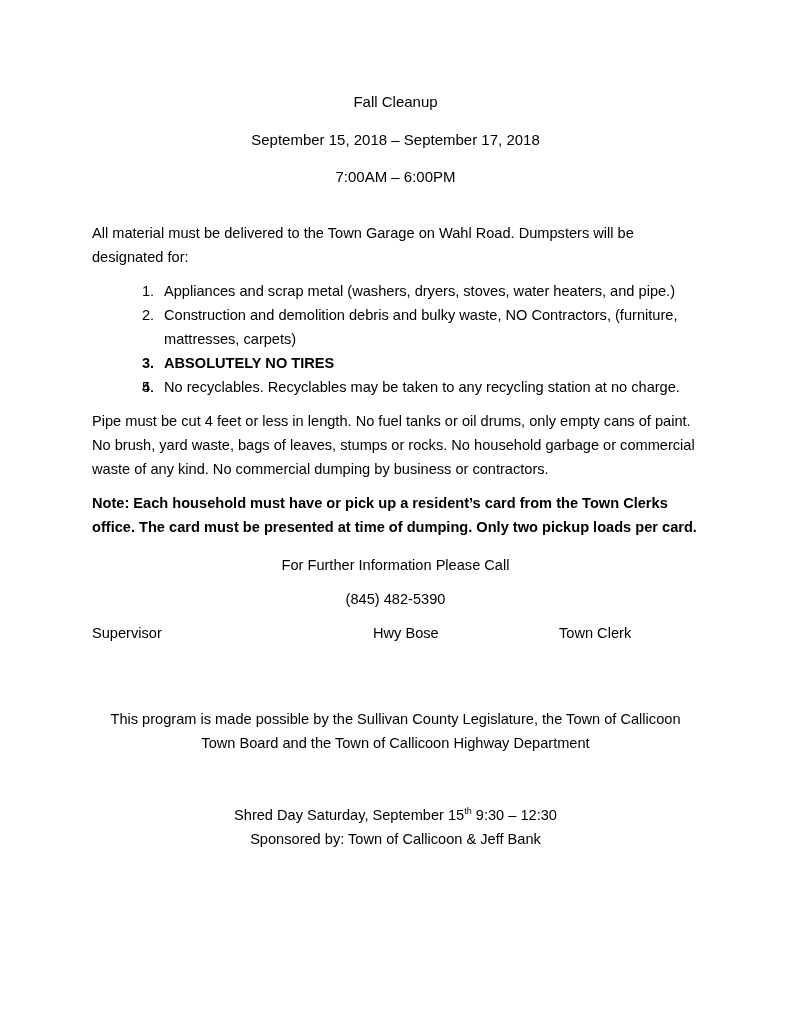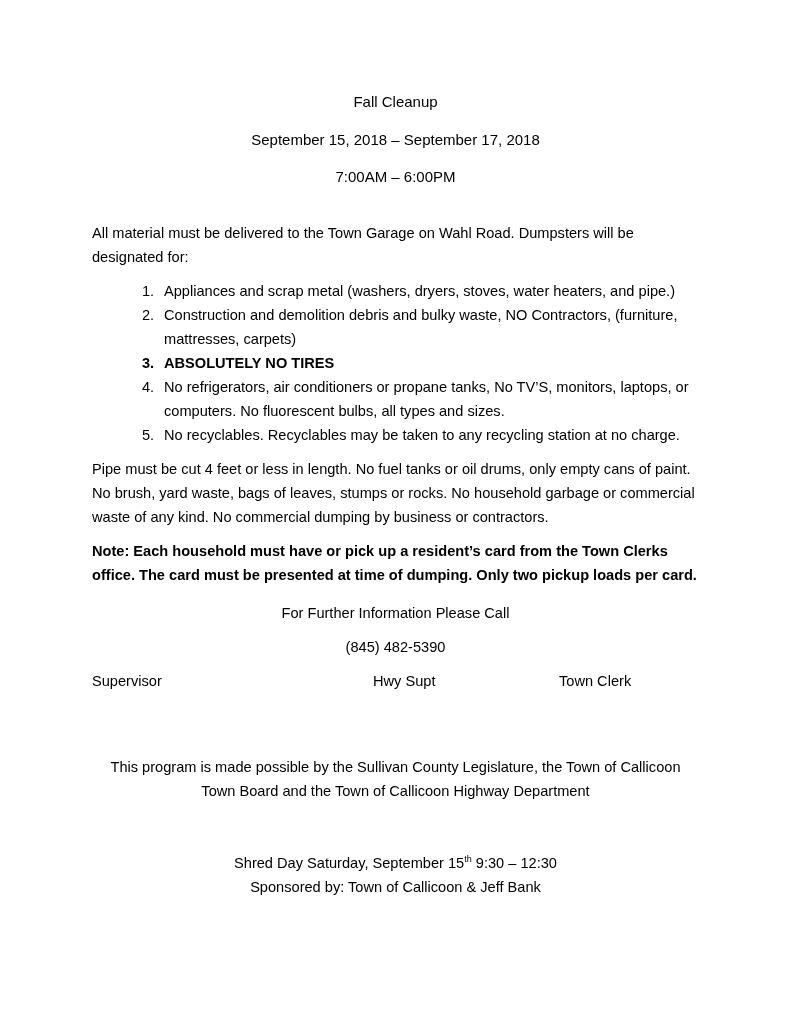--- a/index.html
+++ b/index.html
@@ -157,21 +157,20 @@
       <li>
         <span class="marker">2.</span>
         <span>Construction and demolition debris and bulky waste, NO Contractors, (furniture, mattresses, carpets)</span>
       </li>
       <li class="bold">
         <span class="marker">3.</span>
         <span>ABSOLUTELY NO TIRES</span>
       </li>
       <li>
         <span class="marker">4.</span>
-        <span>No refrigerators, air conditioners or propane tanks, No TV’S, monitors, laptops, or computers. No fluorescent bulbs, all types and sizes.</span>
       </li>
       <li>
         <span class="marker">5.</span>
         <span>No recyclables. Recyclables may be taken to any recycling station at no charge.</span>
       </li>
     </ol>
 
     <div class="spacer-10"></div>
 
     <p class="para">Pipe must be cut 4 feet or less in length. No fuel tanks or oil drums, only empty cans of paint. No brush, yard waste, bags of leaves, stumps or rocks. No household garbage or commercial waste of any kind. No commercial dumping by business or contractors.</p>
@@ -187,21 +186,21 @@
     <div class="spacer-10"></div>
 
     <p class="centered">(845) 482-5390</p>
 
     <div class="spacer-10"></div>
 
     <table class="contacts">
       <tbody>
         <tr>
           <td class="c1">Supervisor</td>
-          <td class="c2">Hwy Supt</td>
+          <td class="c2">Hwy Bose</td>
           <td class="c3">Town Clerk</td>
         </tr>
         <tr class="row-gap">
           <td></td>
           <td></td>
           <td></td>
         </tr>
       </tbody>
     </table>
 

